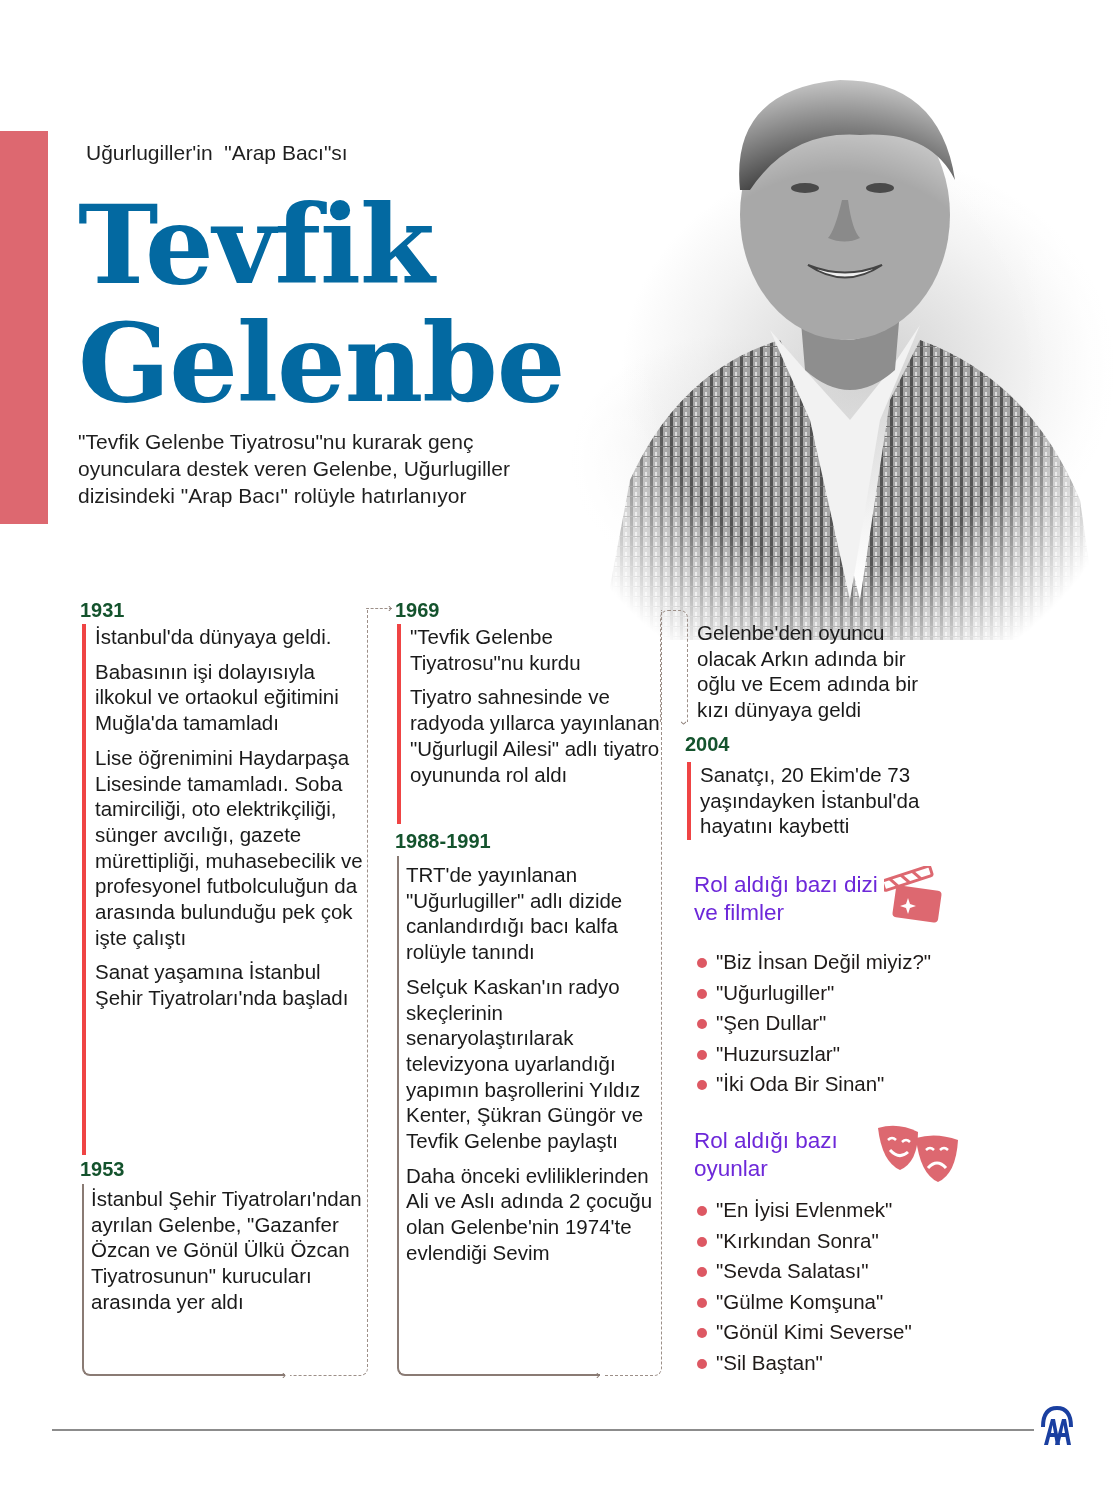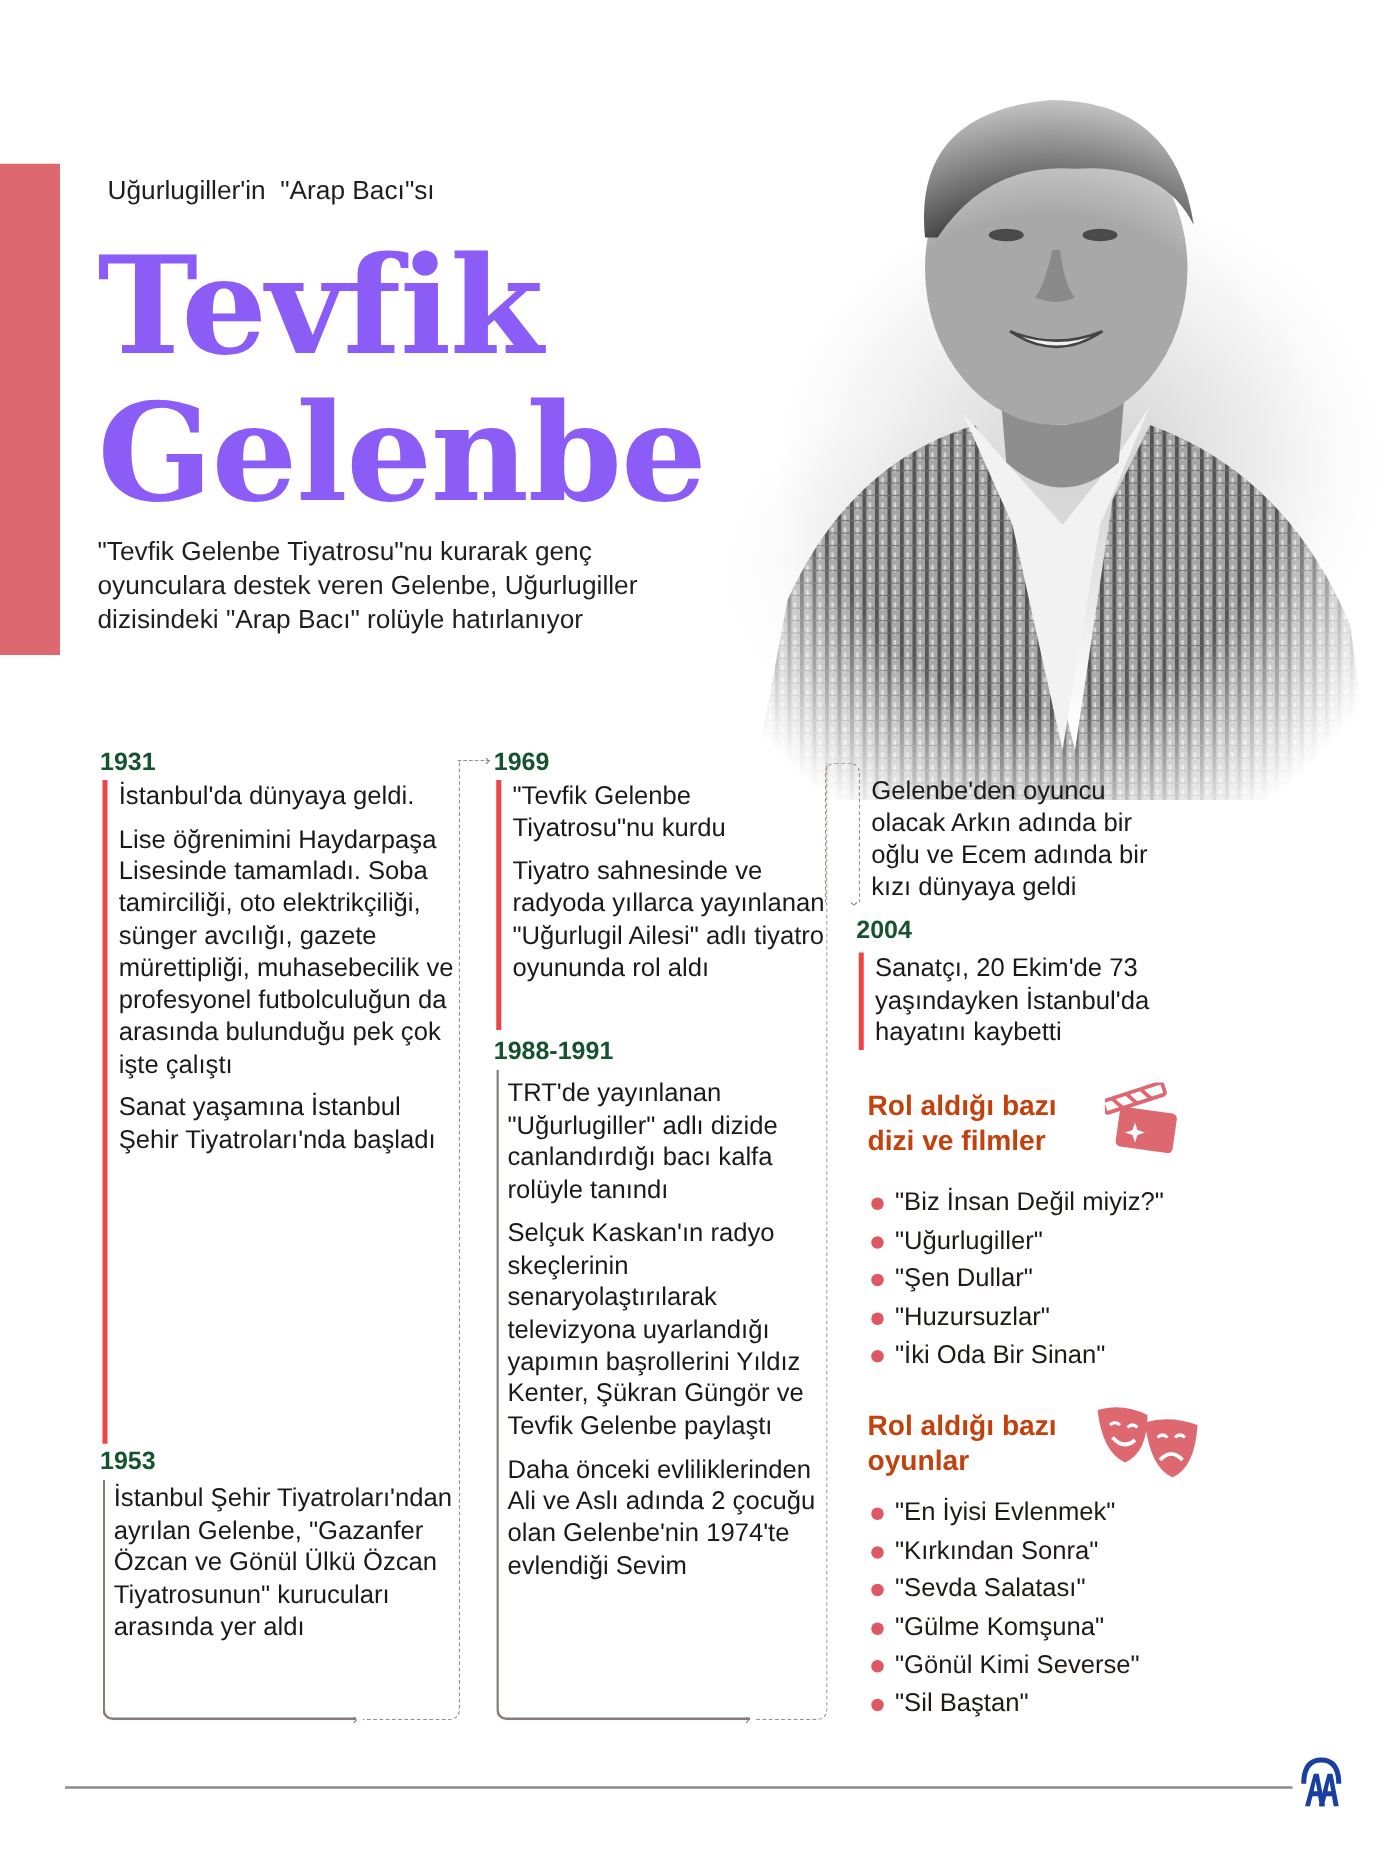--- a/index.html
+++ b/index.html
@@ -9,34 +9,34 @@
     .accent-bar { position: absolute; left: 0; top: 131px; width: 48px; height: 393px; background: #dd6870; }
 
     .photo-wrap { position: absolute; left: 560px; top: 40px; width: 560px; height: 600px; }
     .photo-haze { position: absolute; inset: 0;
       background:
         radial-gradient(ellipse 55% 45% at 55% 55%, rgba(170,170,170,0.55), rgba(220,220,220,0.35) 55%, rgba(255,255,255,0) 80%),
         radial-gradient(ellipse 40% 30% at 30% 70%, rgba(200,200,200,0.4), rgba(255,255,255,0) 70%); }
     .photo-svg { position: absolute; left: 0; top: 0; width: 560px; height: 600px; }
 
     .kicker { position: absolute; left: 86px; top: 141px; font-size: 21px; color: #1f1f1f; white-space: pre; }
-    .title { position: absolute; left: 78px; top: 186px; font-family: "DejaVu Serif", serif; font-weight: bold; color: #8b5cf6; font-size: 108px; line-height: 118px; letter-spacing: -1px; }
+    .title { position: absolute; left: 78px; top: 186px; font-family: "DejaVu Serif", serif; font-weight: bold; color: #0369a1; font-size: 108px; line-height: 118px; letter-spacing: -1px; }
     .title div { white-space: nowrap; }
     .subtitle { position: absolute; left: 78px; top: 428px; width: 470px; font-size: 21px; line-height: 27px; color: #1f1f1f; }
 
     .year { position: absolute; font-weight: bold; color: #14532d; font-size: 20px; line-height: 22px; }
     .event-group { position: absolute; border-left: 4px solid #ef4444; padding-left: 9px; }
     .event { font-size: 20.5px; line-height: 25.7px; color: #1a1a1a; margin-bottom: 9px; }
     .event:last-child { margin-bottom: 0; }
 
     .connector { position: absolute; border: 1.3px dashed #9c8f88; }
     .solid-end { position: absolute; border-left: 2px solid #8a7b74; border-bottom: 2px solid #8a7b74; border-bottom-left-radius: 8px; }
     .arrow-tip { position: absolute; font-size: 12px; color: #8a7b74; line-height: 12px; }
 
-    .section-title { position: absolute; font-weight: bold; color: #c2410c; font-size: 22.5px; line-height: 28px; }
+    .section-title { position: absolute; font-weight: normal; color: #6d28d9; font-size: 22.5px; line-height: 28px; }
     .bullet-list { position: absolute; list-style: none; }
     .bullet-list li { position: relative; padding-left: 19px; font-size: 20.5px; line-height: 30.5px; color: #1f1a18; }
     .bullet-list li::before { content: ""; position: absolute; left: 0; top: 11px; width: 10px; height: 10px; border-radius: 50%; background: #dd5863; }
 
     .footer-line { position: absolute; left: 52px; top: 1429px; width: 982px; height: 2px; background: #8c8c8c; }
     .footer-date { position: absolute; left: 52px; top: 1492px; font-size: 17px; color: #8b5cf6; }
     .logo { position: absolute; left: 1040px; top: 1405px; width: 34px; height: 42px; }
   </style>
 </head>
 <body>
@@ -82,20 +82,21 @@
 <div class="kicker">Uğurlugiller'in  "Arap Bacı"sı</div>
 <div class="title">
   <div>Tevfik</div>
   <div>Gelenbe</div>
 </div>
 <div class="subtitle">"Tevfik Gelenbe Tiyatrosu"nu kurarak genç oyunculara destek veren Gelenbe, Uğurlugiller dizisindeki "Arap Bacı" rolüyle hatırlanıyor</div>
 
 <div class="year" style="left:80px; top:599px;">1931</div>
 <div class="event-group" style="left:82px; top:624px; width:290px; height:531px;">
   <div class="event">İstanbul'da dünyaya geldi.</div>
+  <div class="event">Babasının işi dolayısıyla ilkokul ve ortaokul eğitimini Muğla'da tamamladı</div>
   <div class="event">Lise öğrenimini Haydarpaşa Lisesinde tamamladı. Soba tamirciliği, oto elektrikçiliği, sünger avcılığı, gazete mürettipliği, muhasebecilik ve profesyonel futbolculuğun da arasında bulunduğu pek çok işte çalıştı</div>
   <div class="event">Sanat yaşamına İstanbul Şehir Tiyatroları'nda başladı</div>
 </div>
 <div class="year" style="left:80px; top:1158px;">1953</div>
 <div class="solid-end" style="left:82px; top:1184px; width:203px; height:192px;"></div>
 <div class="event-group" style="left:82px; top:1186px; width:290px; border-left:none;">
   <div class="event">İstanbul Şehir Tiyatroları'ndan ayrılan Gelenbe, "Gazanfer Özcan ve Gönül Ülkü Özcan Tiyatrosunun" kurucuları arasında yer aldı</div>
 </div>
 <span class="arrow-tip" style="left:282px; top:1369px;">›</span>
 

